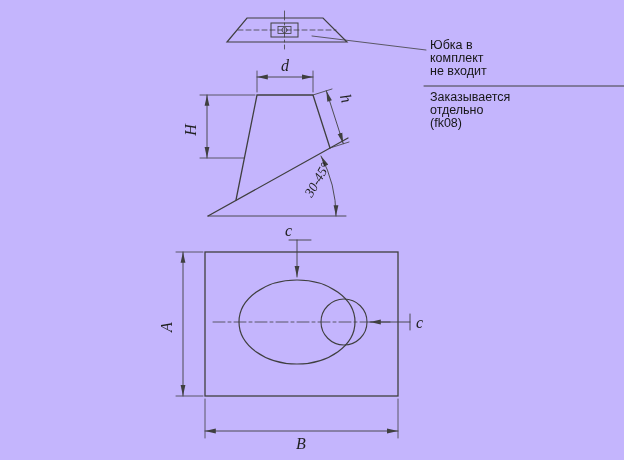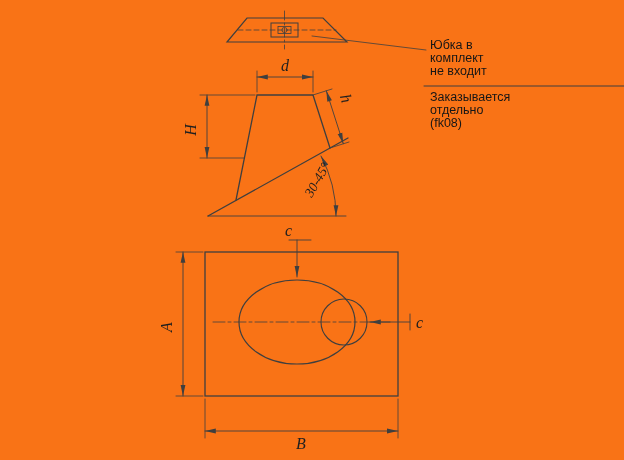--- a/index.html
+++ b/index.html
@@ -1,20 +1,20 @@
 <!DOCTYPE html>
 <html><head>
 <meta charset="utf-8">
 <style>
   html, body { margin: 0; padding: 0; background: #ffffff; }
   .page {
     position: relative;
     width: 624px;
     height: 460px;
-    background: #f97316;
+    background: #c4b5fd;
     font-family: "Liberation Sans", sans-serif;
     overflow: hidden;
   }
   svg { display: block; }
   text { fill: #1f1f1f; }
   .dim-label {
     font-family: "Liberation Serif", serif;
     font-style: italic;
     font-size: 16px;
   }

